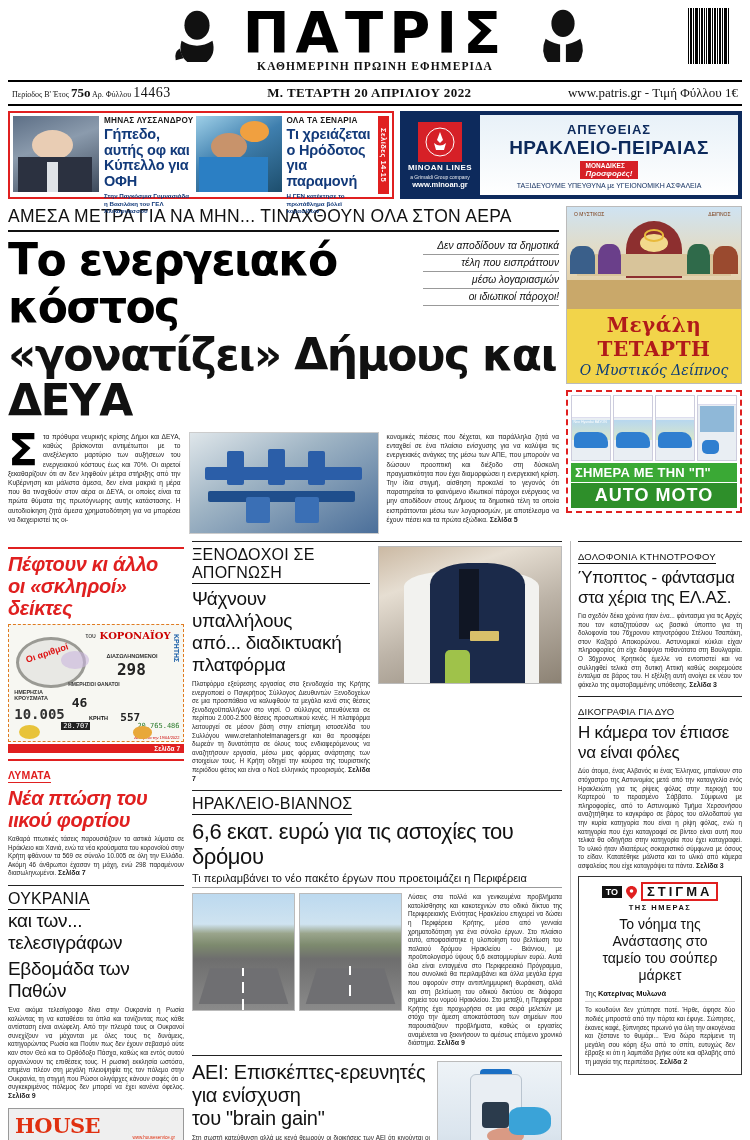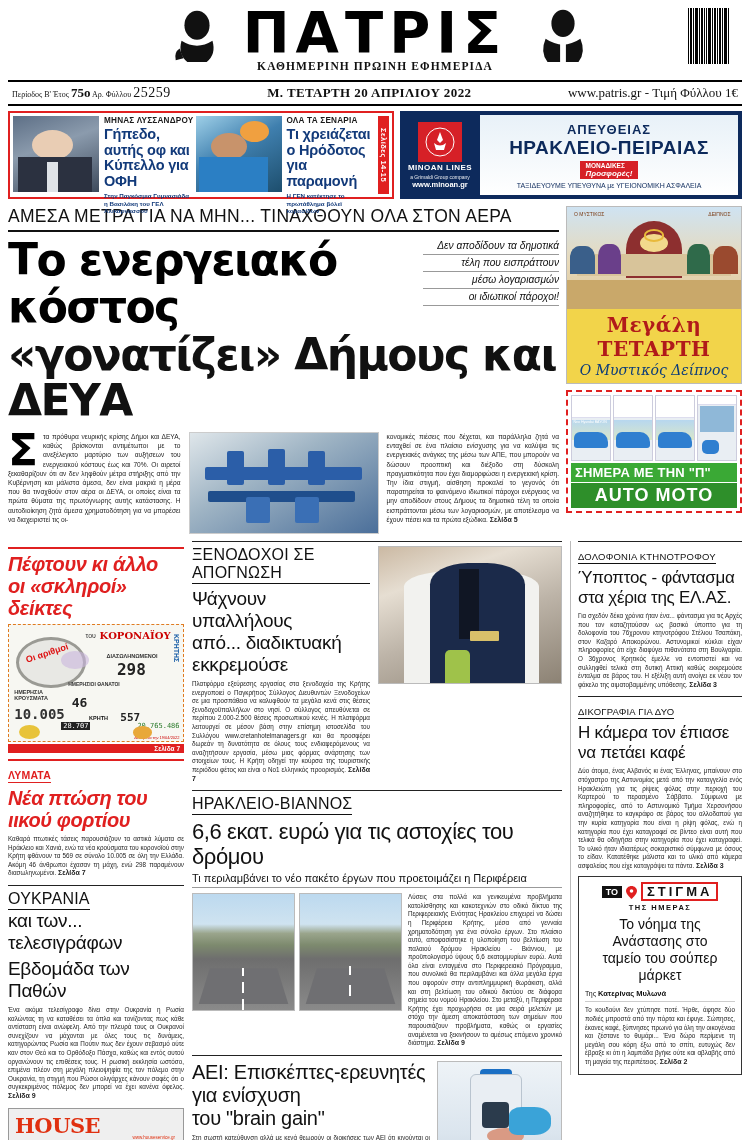--- a/index.html
+++ b/index.html
@@ -300,21 +300,21 @@
         <i></i>
     </div>
   </div>
 
   <div class="rule-top"></div>
   <div class="infobar">
     <div class="left">
       <span>Περίοδος Β' Έτος</span>
       <b>75ο</b>
       <span>Αρ. Φύλλου</span>
-      <span class="num">25259</span>
+      <span class="num">14463</span>
     </div>
     <div class="mid">Μ. ΤΕΤΑΡΤΗ 20 ΑΠΡΙΛΙΟΥ 2022</div>
     <div class="right">www.patris.gr - Τιμή Φύλλου 1€</div>
   </div>
 
   <div class="promos">
     <div class="promo-sports">
       <div class="sp-item">
         <div class="sp-photo a">
           <div class="head" style="left:22%;top:18%;width:48%;height:40%;background:#e9cdb4"></div>
@@ -520,21 +520,21 @@
     </div>
 
     <div class="col-m">
       <div class="blkrule" style="margin-top:0"></div>
       <div>
         <div style="display:flex;gap:8px">
           <div style="flex:0 0 178px">
             <div class="kicker-blk">ΞΕΝΟΔΟΧΟΙ ΣΕ ΑΠΟΓΝΩΣΗ</div>
             <div class="head-blk">Ψάχνουν υπαλλήλους</div>
             <div class="head-blk" style="margin-top:0">από... διαδικτυακή</div>
-            <div class="head-blk" style="margin-top:0">εκκρεμούσε</div>
+            <div class="head-blk" style="margin-top:0">πλατφόρμα</div>
             <div class="body-s">
               <span>Πλατφόρμα εξεύρεσης εργασίας στα ξενοδοχεία της Κρήτης ενεργοποιεί ο Παγκρήτιος Σύλλογος Διευθυντών Ξενοδοχείων σε μια προσπάθεια να καλυφθούν τα μεγάλα κενά στις θέσεις ξενοδοχοϋπαλλήλων στο νησί. Ο σύλλογος απευθύνεται σε περίπου 2.000-2.500 θέσεις προσωπικού κενές. Η πλατφόρμα λειτουργεί σε μέσον βάση στην επίσημη ιστοσελίδα του Συλλόγου www.cretanhotelmanagers.gr και θα προσφέρει δωρεάν τη δυνατότητα σε όλους τους ενδιαφερόμενους να αναζητήσουν εργασία, μέσω μιας φόρμας ανάρτησης των στοιχείων τους. Η Κρήτη οδηγεί την κούρσα της τουριστικής περιόδου φέτος και είναι ο Νο1 ελληνικός προορισμός.</span>
               <b class="pagetag">Σελίδα 7</b>
             </div>
           </div>
           <div class="photo-box" style="flex:1;height:138px">
             <div class="waiter">
                 <div class="shirt"></div>
                 <div class="vest"></div>
                 <div class="tie"></div>
@@ -609,21 +609,21 @@
         <div class="body-s">
           <span>Για σχεδόν δέκα χρόνια ήταν ένα... φάντασμα για τις Αρχές που τον καταζητούσαν ως βασικό ύποπτο για τη δολοφονία του 76χρονου κτηνοτρόφου Στέλιου Τσαπάκη, στον Καζαρό Αποκορώνου. Αστυνομικοί κύκλοι είχαν πληροφορίες ότι είχε διαφύγει πιθανότατα στη Βουλγαρία. Ο 36χρονος Κρητικός έμελλε να εντοπιστεί και να συλληφθεί τελικά στη δυτική Αττική καθώς εκκρεμούσε ένταλμα σε βάρος του. Η εξέλιξη αυτή ανοίγει εκ νέου τον φάκελο της αιματοβαμμένης υπόθεσης.</span>
           <b class="pagetag">Σελίδα 3</b>
         </div>
       </div>
 
       <div class="blkrule"></div>
       <div>
         <div class="kicker-blk" style="font-size:9.5px">ΔΙΚΟΓΡΑΦΙΑ ΓΙΑ ΔΥΟ</div>
         <div class="head-blk sm">Η κάμερα τον έπιασε</div>
-        <div class="head-blk sm" style="margin-top:0">να πετάει καφέ</div>
+        <div class="head-blk sm" style="margin-top:0">να είναι φόλες</div>
         <div class="body-s">
           <span>Δύο άτομα, ένας Αλβανός κι ένας Έλληνας, μπαίνουν στο στόχαστρο της Αστυνομίας μετά από την καταγγελία ενός Ηρακλειώτη για τις ρίψεις φόλας στην περιοχή του Καρτερού το περασμένο Σάββατο. Σύμφωνα με πληροφορίες, από το Αστυνομικό Τμήμα Χερσονήσου αναζητήθηκε το καγκράφο σε βάρος του αλλοδαπού για την κυρία κατηγορία που είναι η ρίψη φόλας, ενώ η κατηγορία που έχει καταγραφεί σε βίντεο είναι αυτή που τελικά θα οδηγήσει στην κατηγορία που έχει καταγραφεί. Το υλικό ήταν ιδιαιτέρως σοκαριστικό σύμφωνα με όσους το είδαν. Κατατέθηκε μάλιστα και το υλικό από κάμερα ασφαλείας που είχε καταγράψει τα πάντα.</span>
           <b class="pagetag">Σελίδα 3</b>
         </div>
       </div>
 
       <div class="stigma-box">
         <div class="stigma-head">
           <span class="stigma-to">ΤΟ</span>
           <span class="stigma-pin">

